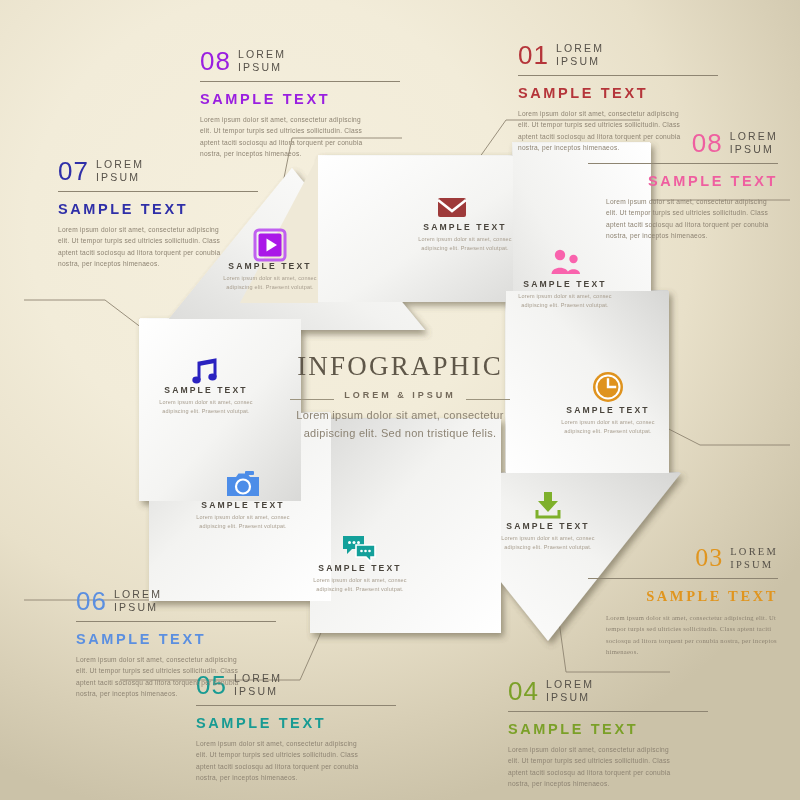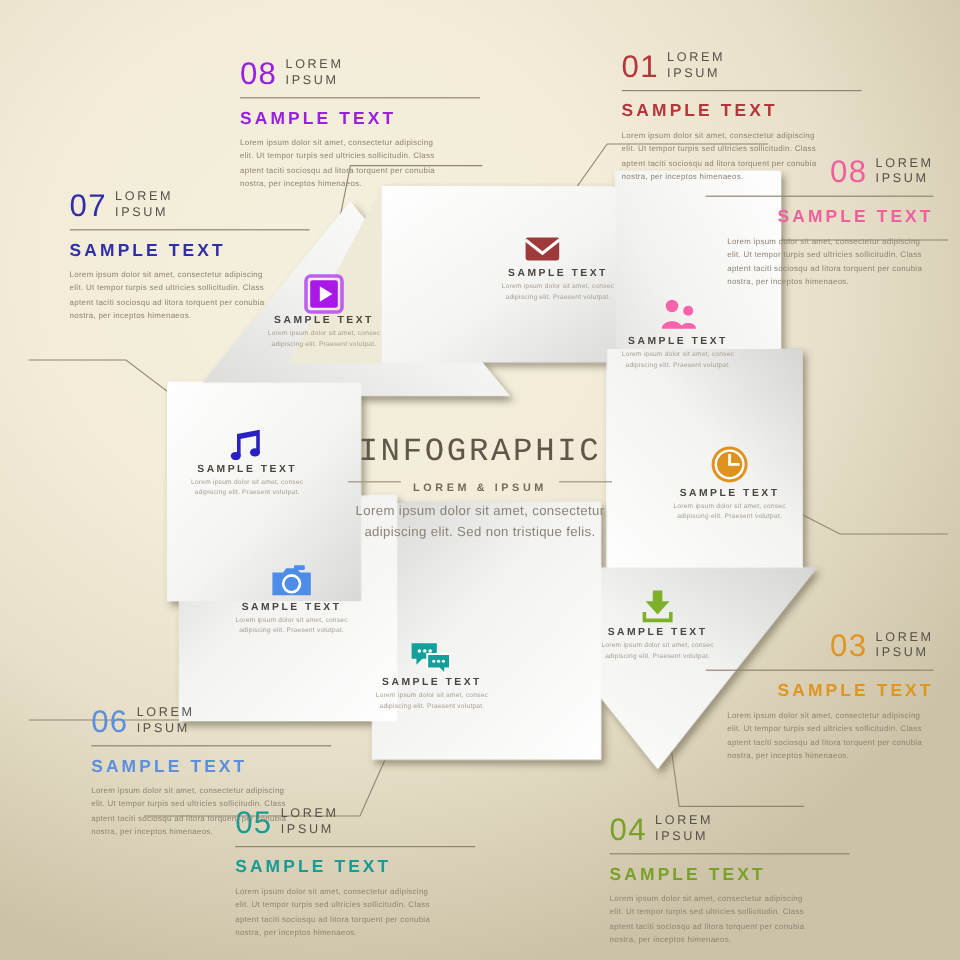--- a/index.html
+++ b/index.html
@@ -107,31 +107,30 @@
   
   .center-block {
     position: absolute;
     left: 258px;
     top: 352px;
     width: 284px;
     text-align: center;
     pointer-events: none;
   }
   .center-block .title {
-    font-family: Liberation Mono, monospace;
+    font-family: Liberation Serif, serif;
     font-size: 27px;
     letter-spacing: 2.2px;
     color: #5f5749;
     line-height: 1.08;
     font-weight: 400;
-    margin-top: 11px;
   }
   .center-block .sub-row {
     display: flex;
-    align-items: flex-start;
+    align-items: flex-end;
     justify-content: center;
     gap: 10px;
     margin: 9px 0 7px 0;
   }
   .center-block .sub-row .ln {
     height: 1px;
     width: 44px;
     background: #9c947f;
   }
   .center-block .subtitle {
@@ -416,21 +415,21 @@
       <span class="num" style="color:#ef5fa0;">08</span>
       <span class="lorem" style="text-align:left;">
         <span>LOREM</span><br><span>IPSUM</span>
       </span>
     </div>
     <div class="rule"></div>
     <div class="heading" style="color:#ef5fa0;">SAMPLE TEXT</div>
     <div class="body" style="text-align:left;">Lorem ipsum dolor sit amet, consectetur adipiscing elit. Ut tempor turpis sed ultricies sollicitudin. Class aptent taciti sociosqu ad litora torquent per conubia nostra, per inceptos himenaeos.</div>
   </div>
 
-  <div class="callout right-align" style="left:588px; top:525px; width:190px;">
+  <div class="callout right-align" style="left:588px; top:545px; width:190px;font-family:Liberation Serif, serif;">
     <div class="num-row">
       <span class="num" style="color:#e0951f;">03</span>
       <span class="lorem" style="text-align:left;">
         <span>LOREM</span><br><span>IPSUM</span>
       </span>
     </div>
     <div class="rule"></div>
     <div class="heading" style="color:#e0951f;">SAMPLE TEXT</div>
     <div class="body" style="text-align:left;">Lorem ipsum dolor sit amet, consectetur adipiscing elit. Ut tempor turpis sed ultricies sollicitudin. Class aptent taciti sociosqu ad litora torquent per conubia nostra, per inceptos himenaeos.</div>
   </div>

